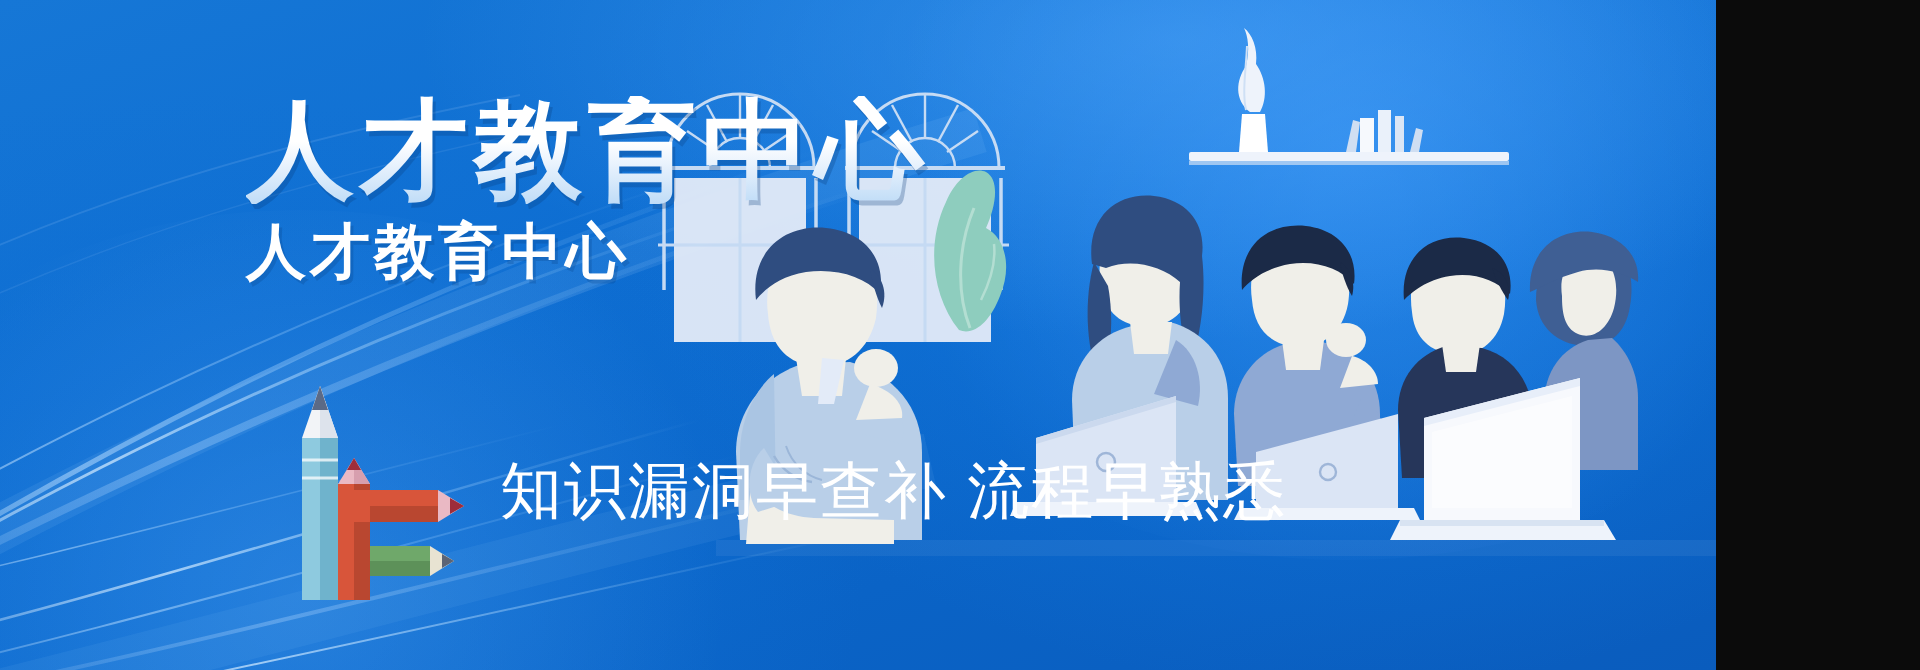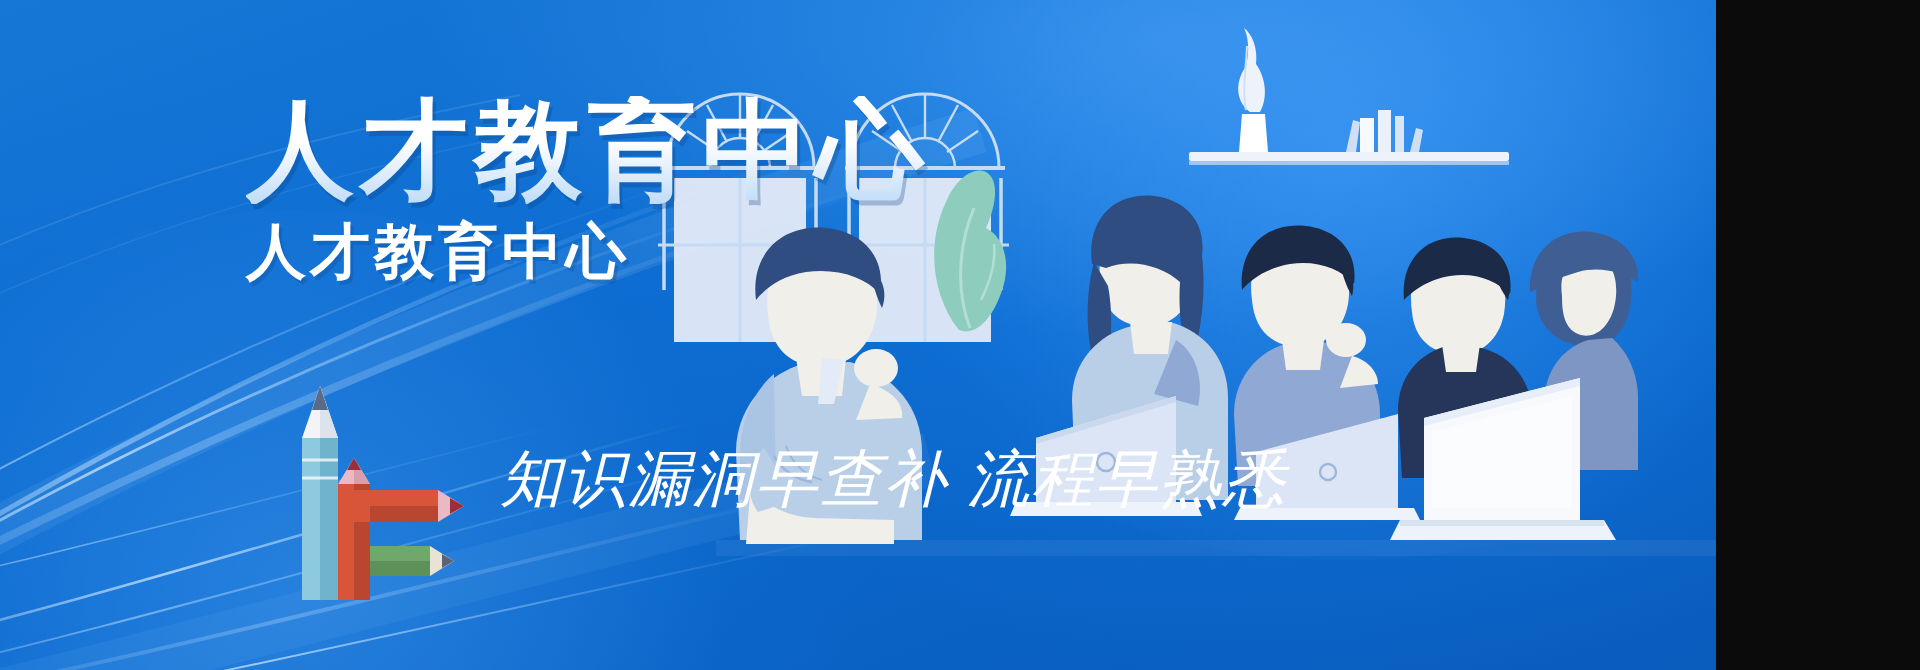--- a/index.html
+++ b/index.html
@@ -46,22 +46,22 @@
   }
   .subtitle {
     margin-top:18px;
     font-size:60px; line-height:1.0; font-weight:700;
     letter-spacing:4px; color:#ffffff; white-space:nowrap;
     filter:drop-shadow(3px 4px 0px rgba(6,60,125,.22));
   }
 
   
   .tagline-wrap {
-    position:absolute; left:496px; top:448px;
-    display:flex; align-items:flex-end;font-style:italic;
+    position:absolute; left:496px; top:460px;
+    display:flex; align-items:flex-end;
   }
   .tagline {
     position:relative;
     font-size:62px; line-height:1.0; font-weight:400;
     letter-spacing:2px; color:#ffffff; white-space:nowrap;
     padding:0 4px 6px 4px;
   }
   .tagline-bar {
     position:absolute; left:0; right:0; bottom:0;
     height:22px; background:#2f9e41; z-index:-1;

